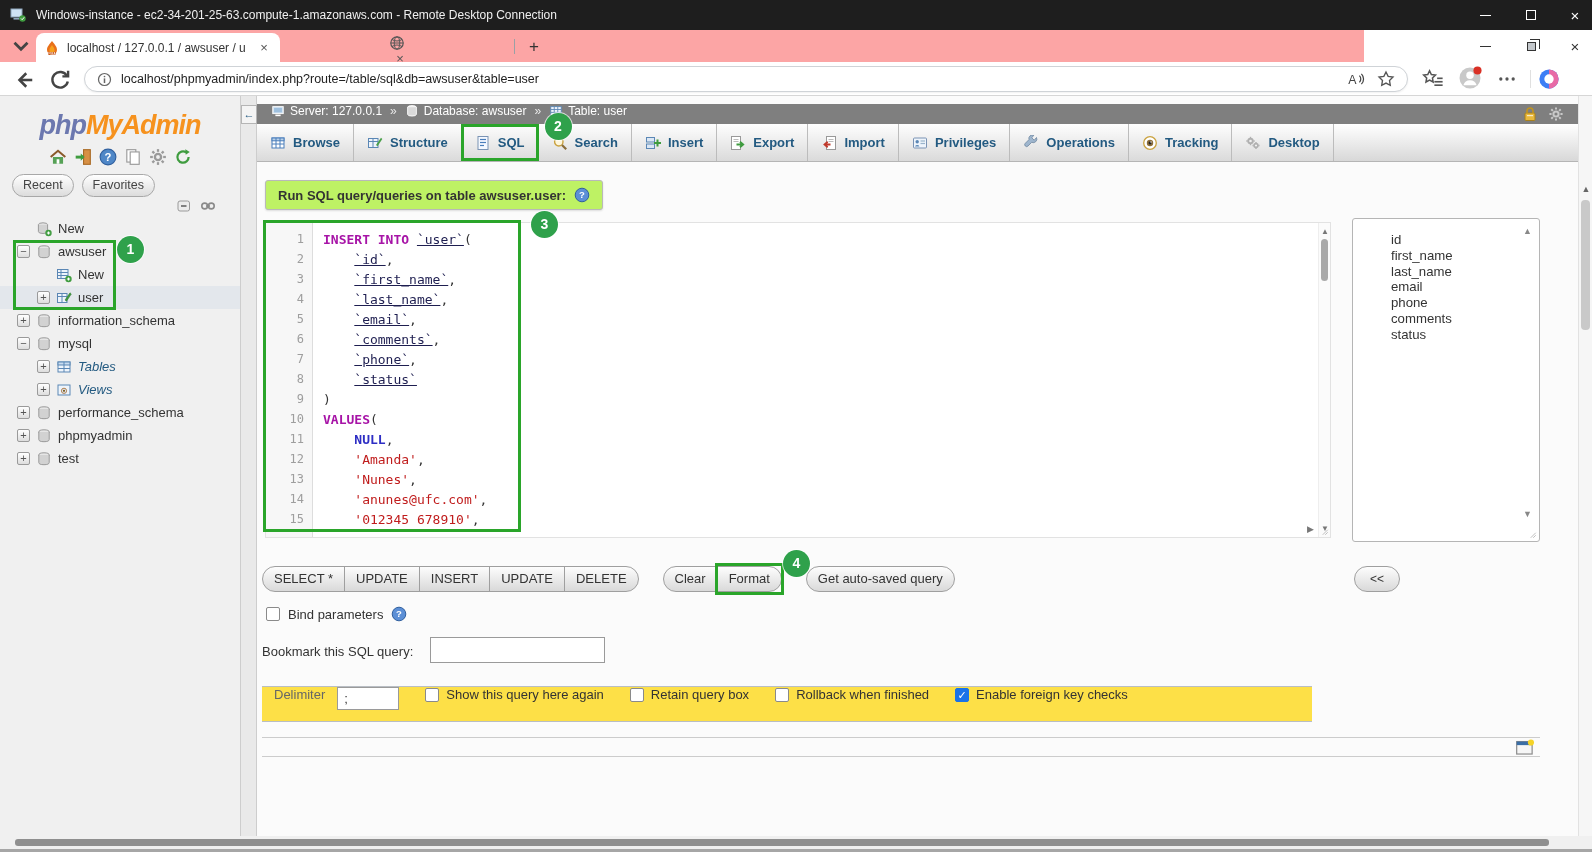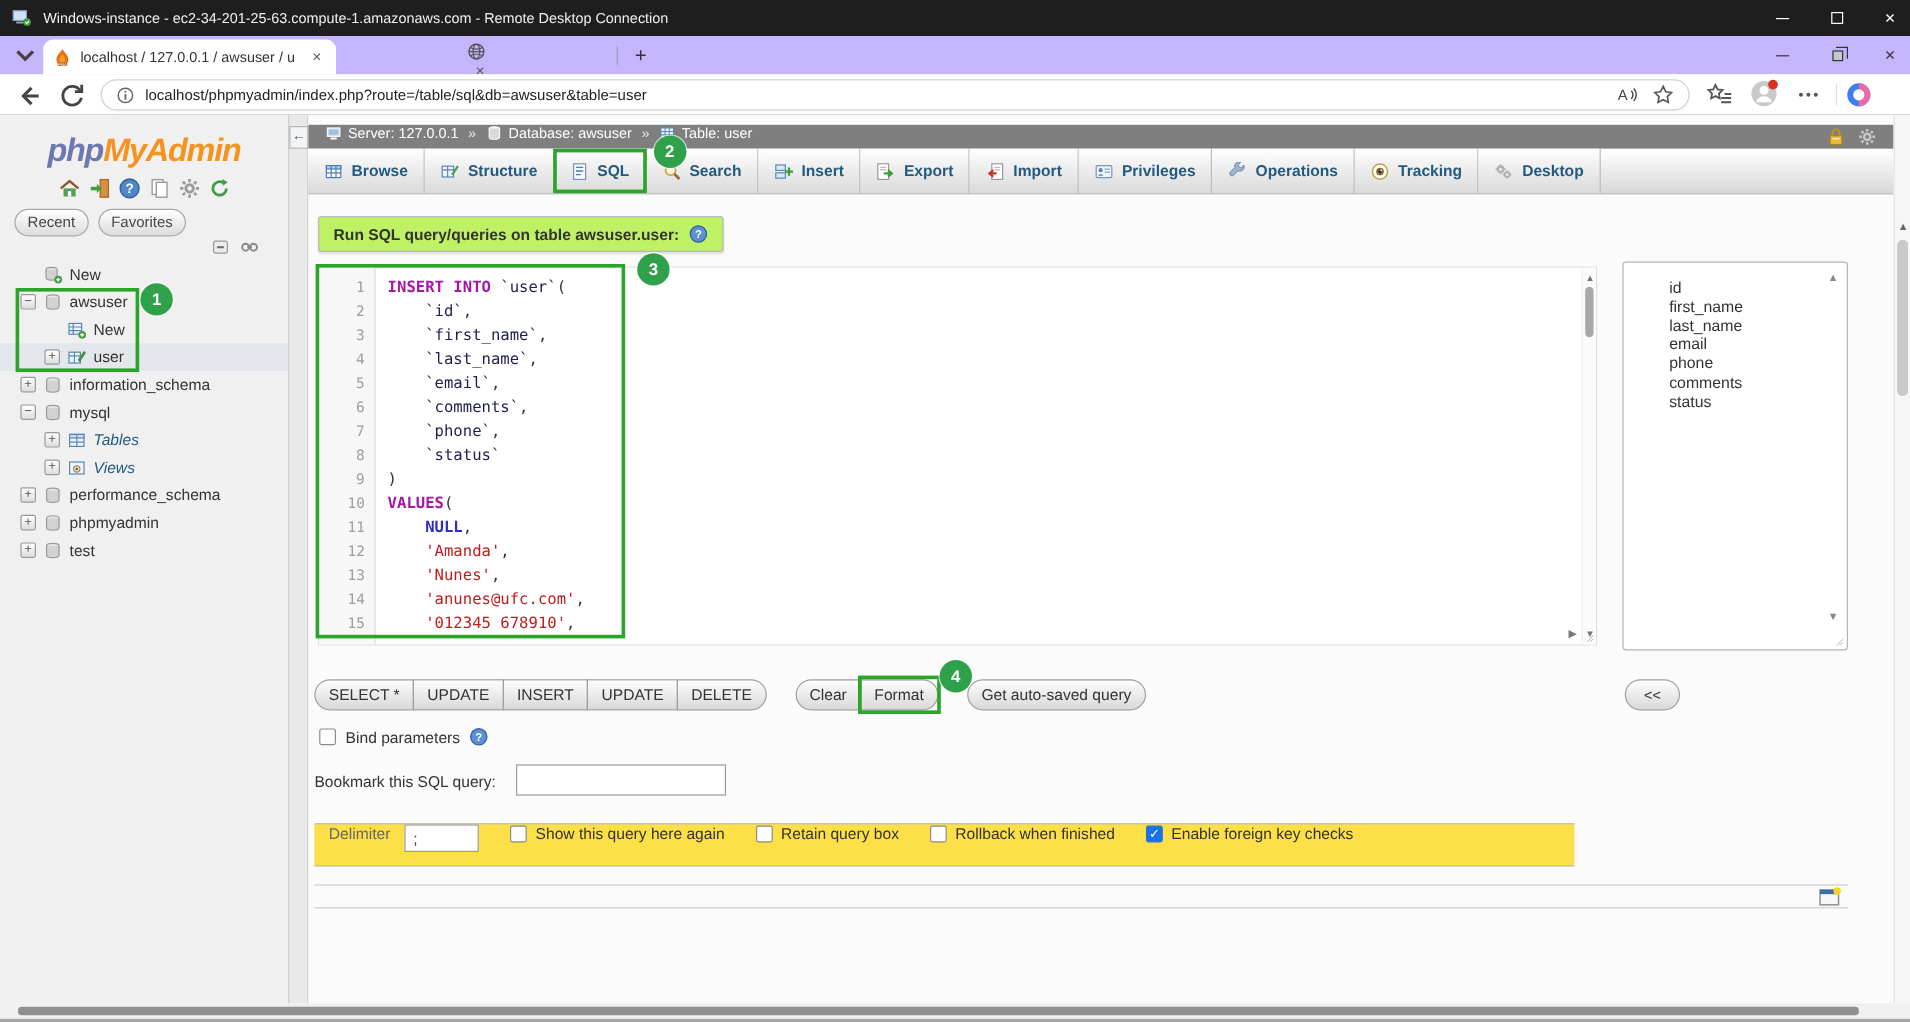--- a/index.html
+++ b/index.html
@@ -10,21 +10,21 @@
   
   .titlebar { position:absolute; left:0; top:0; width:1592px; height:30px; background:#1e1e1e; display:flex; align-items:center; }
   .titlebar .rdpicon { margin-left:10px; width:16px; height:16px; }
   .titlebar .ttext { color:#f0f0f0; font-size:12px; margin-left:10px; }
   .wctl { position:absolute; top:0; height:30px; width:34px; display:flex; align-items:center; justify-content:center; }
   .wctl .bar { width:11px; height:1px; background:#fff; }
   .wctl .box { width:10px; height:10px; border:1px solid #fff; }
   .wctl .x { color:#fff; font-size:15px; line-height:1; }
 
   
-  .tabstrip { position:absolute; left:0; top:30px; width:1592px; height:32px; background:#c4b5fd; }
+  .tabstrip { position:absolute; left:0; top:30px; width:1364px; height:32px; background:#fca5a5; }
   .tabmenu-btn { position:absolute; left:8px; top:5px; width:26px; height:22px; border-radius:5px; display:flex; align-items:center; justify-content:center; }
   .btab { position:absolute; display:flex; align-items:center; font-size:12px; color:#333; }
   .btab.active { left:36px; top:3px; width:244px; height:29px; background:#fff; border-radius:8px 8px 0 0; padding:0 8px; }
   .btab.inactive { left:286px; top:5px; width:228px; height:24px; padding:0 8px;flex-direction:column; }
   .btab .ticon { width:16px; height:16px; margin-right:7px; flex:none; }
   .btab .ttitle { flex:1; white-space:nowrap; overflow:hidden; }
   .btab .tclose { flex:none; width:16px; height:16px; text-align:center; line-height:16px; color:#555; font-size:13px; }
   .tabsep { position:absolute; left:514px; top:9px; width:1px; height:15px; background:#9aa0a5; }
   .newtab { position:absolute; left:522px; top:5px; width:24px; height:24px; text-align:center; line-height:23px; font-size:17px; color:#333; }
   .bctl { position:absolute; top:31px; height:30px; width:34px; display:flex; align-items:center; justify-content:center; }
@@ -85,21 +85,21 @@
 
   
   .editor { position:absolute; left:265px; top:222px; width:1066px; height:316px; background:#fff; border:1px solid #e2e2e2; }
   .gutter { position:absolute; left:0; top:0; width:47px; height:100%; background:#f7f7f7; border-right:1px solid #ddd; padding-top:9px; }
   .gutter div { height:20px; font:12px "DejaVu Sans Mono",monospace; color:#9e9e9e; text-align:right; padding-right:8px; }
   .code { position:absolute; left:47px; top:0; right:22px; height:100%; padding:9px 0 0 10px; }
   .code div { height:20px; font:13px "DejaVu Sans Mono",monospace; white-space:pre; color:#333; }
   .cm-kw { color:#a714a7; font-weight:bold; }
   .cm-atom { color:#2e2ec4; font-weight:bold; }
   .cm-str { color:#c01c1c; }
-  .cm-id { color:#1e1e50; }
+  .cm-id { color:#1e1e50;text-decoration:underline; }
   .vrail { position:absolute; right:0; top:0; width:12px; height:100%; background:#fbfbfb; border-left:1px solid #eee; }
   .vrail .up { position:absolute; top:4px; left:1px; width:10px; text-align:center; font-size:8px; color:#777; }
   .vrail .dn { position:absolute; bottom:4px; left:1px; width:10px; text-align:center; font-size:8px; color:#777; }
   .vrail .thumb { position:absolute; top:16px; left:2px; width:7px; height:42px; background:#a9a9a9; border-radius:4px; }
   .hr-arrow { position:absolute; right:16px; bottom:3px; font-size:9px; color:#777; }
   .rz { position:absolute; right:1px; bottom:1px; width:10px; height:10px; }
 
   
   .colpanel { position:absolute; left:1352px; top:218px; width:188px; height:324px; background:#fff; border:1px solid #b5b5b5; border-radius:3px; }
   .colpanel .opt { margin-left:38px; font-size:13.2px; color:#333; line-height:15.8px; }

